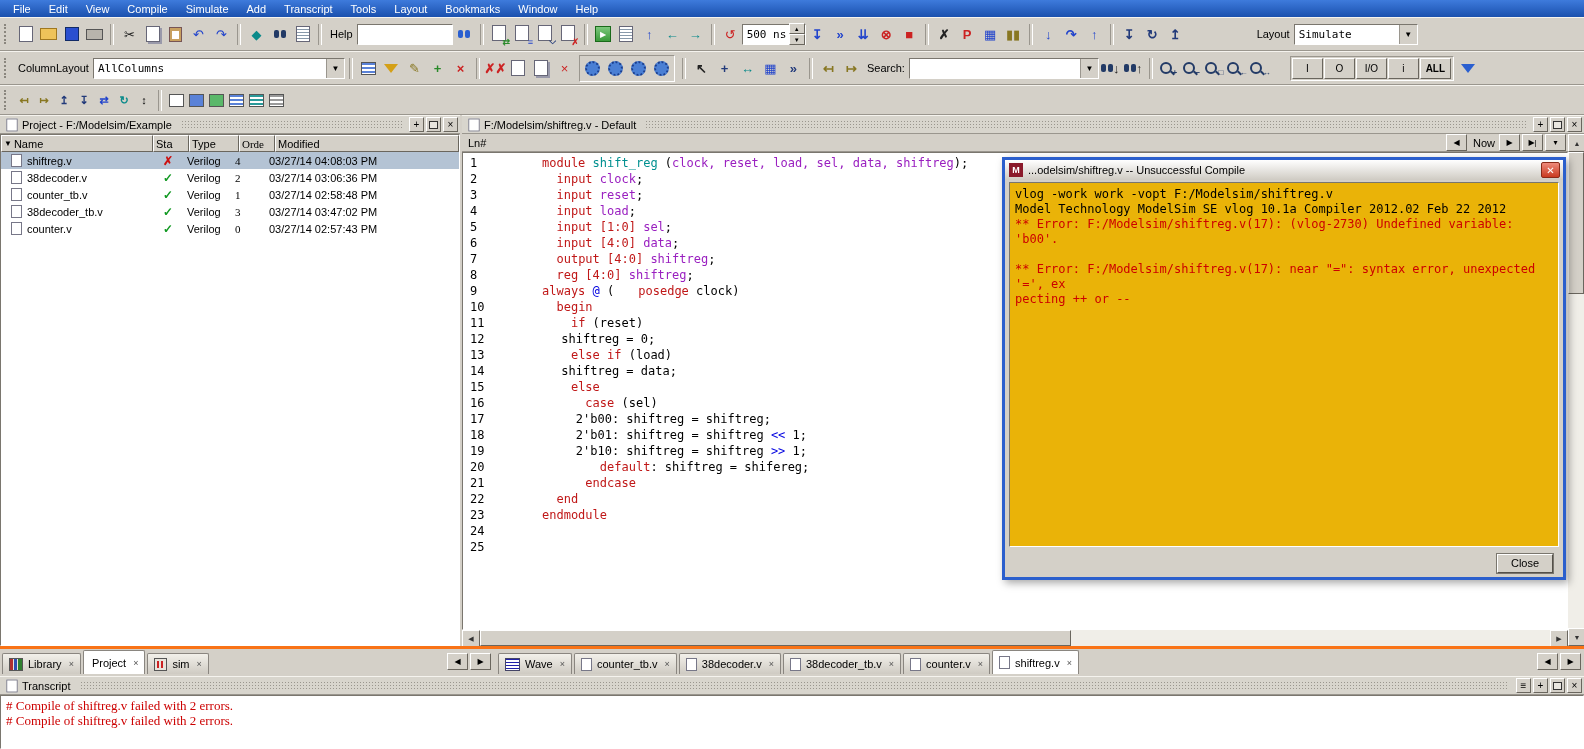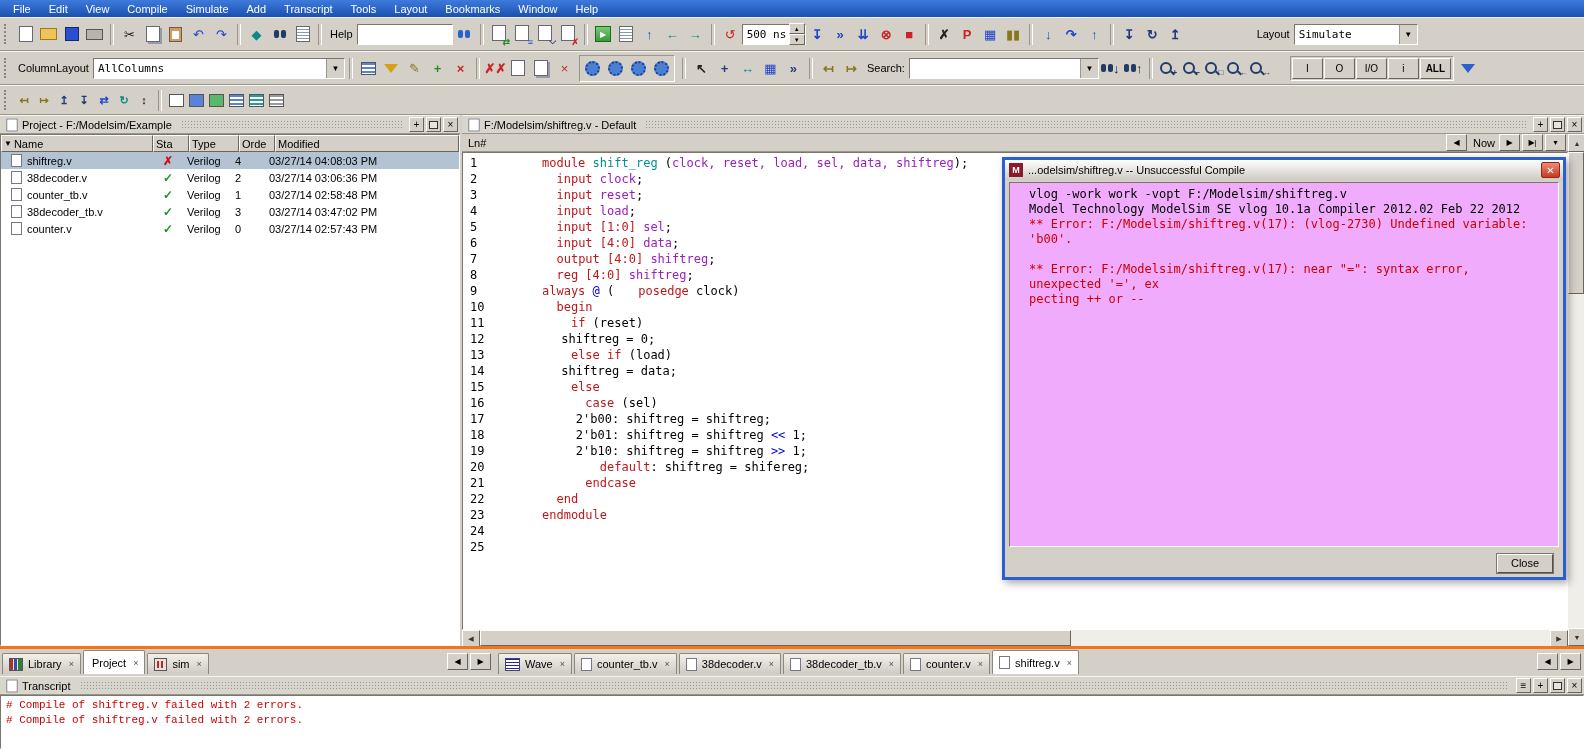--- a/index.html
+++ b/index.html
@@ -82,21 +82,21 @@
   .usq{display:inline-block;width:7px;height:6px;border:1px solid #333;background:#e8e5df;}
   .sunken{border:1px solid;border-color:#7a766e #fff #fff #7a766e;}
 
   
   .ptable{flex:1;background:#fff;display:flex;flex-direction:column;overflow:hidden;}
   .pheader{display:flex;flex-shrink:0;height:17px;}
   .pch{background:#d4d0c8;border:1px solid;border-color:#fff #6a665e #6a665e #fff;
        display:flex;align-items:center;padding:0 2px;overflow:hidden;white-space:nowrap;}
   .sortmark{font-size:8px;margin-right:2px;}
   .pc0{width:146px;flex-shrink:0;} .pc1{width:30px;flex-shrink:0;} .pc2{width:44px;flex-shrink:0;}
-  .pc3{width:30px;flex-shrink:0;} .pc4{flex:1;min-width:0;}
+  .pc3{width:30px;flex-shrink:0;font-family:Liberation Serif, serif;} .pc4{flex:1;min-width:0;}
   .prow{display:flex;height:17px;align-items:center;flex-shrink:0;}
   .prow.sel{background:#b4c3d4;}
   .pcell{display:flex;align-items:center;padding:0 2px;overflow:hidden;white-space:nowrap;height:100%;}
   .pcell.stat{justify-content:center;}
   .fpage{display:inline-block;width:9px;height:11px;background:#fff;border:1px solid #778;margin:0 5px 0 8px;flex-shrink:0;}
   .xmark{color:#cc1111;font-weight:bold;font-size:12px;}
   .check{color:#119922;font-weight:bold;font-size:12px;}
 
   
   .ebody{flex:1;display:flex;min-height:0;}
@@ -139,32 +139,32 @@
   .library-icon{width:12px;height:11px;border:1px solid #555;
     background:linear-gradient(90deg,#b03030 0 3px,#e8e4dc 3px 4px,#3050b0 4px 7px,#e8e4dc 7px 8px,#308030 8px 12px);}
   .sim-icon{width:11px;height:11px;border:1px solid #555;background:#e8e4dc;position:relative;}
   .sim-icon::after{content:"";position:absolute;inset:2px;background:repeating-linear-gradient(90deg,#c22 0 2px,transparent 2px 4px);}
   .wave-icon{width:13px;height:11px;border:1px solid #446;background:#fff;
     background-image:repeating-linear-gradient(180deg,#22a 0 1px,transparent 1px 3px);}
   .file-icon{width:9px;height:11px;background:#fff;border:1px solid #778;}
 
   
   .transcript{height:73px;flex-shrink:0;display:flex;flex-direction:column;border-top:2px solid #d4d0c8;}
-  .trbody{flex:1;background:#fff;padding:2px 5px;font-family:Liberation Mono, monospace;font-size:11px;line-height:15px;color:#cc0000;overflow:hidden;}
+  .trbody{flex:1;background:#fff;padding:2px 5px;font-family:Liberation Serif, serif;font-size:13px;line-height:15px;color:#cc0000;overflow:hidden;}
 
   
   .dialog{position:absolute;left:1002px;top:157px;width:558px;height:417px;z-index:50;background:#d4d0c8;
           border:3px solid #2b5fcd;box-shadow:3px 3px 8px rgba(0,0,0,.35);display:flex;flex-direction:column;}
   .dlg-title{height:20px;flex-shrink:0;background:linear-gradient(#ffffff,#cfcbc3);display:flex;align-items:center;padding:0 3px 0 4px;}
   .mlogo{width:14px;height:14px;flex-shrink:0;background:#8b1a2b;color:#fff;font-size:9px;font-weight:bold;
          display:inline-flex;align-items:center;justify-content:center;margin-right:5px;}
   .dlg-title-text{flex:1;white-space:nowrap;overflow:hidden;}
   .dlg-close{width:17px;height:14px;flex-shrink:0;display:inline-flex;align-items:center;justify-content:center;
              background:linear-gradient(#ee8a7a,#c93a20);color:#fff;font-size:10px;border:1px solid #8a2a18;border-radius:2px;}
-  .dlg-body{flex:1;margin:2px 4px;background:#f0abfc;padding:4px 19px;overflow:hidden;
+  .dlg-body{flex:1;margin:2px 4px;background:#eab308;padding:4px 5px;overflow:hidden;
             font-family:"DejaVu Sans Mono",monospace;font-size:12px;line-height:15px;}
   .dl{white-space:pre-wrap;} .dl.err{color:#cc0000;}
   .dlg-footer{height:28px;flex-shrink:0;display:flex;align-items:center;justify-content:flex-end;padding:0 10px;}
   .btn{min-width:56px;height:19px;background:#d4d0c8;border:1px solid;border-color:#fff #545049 #545049 #fff;
        outline:1px solid #7a766e;font-family:"Liberation Sans",sans-serif;font-size:11px;}
 </style>
 </head>
 <body>
 
 <div class="app">

